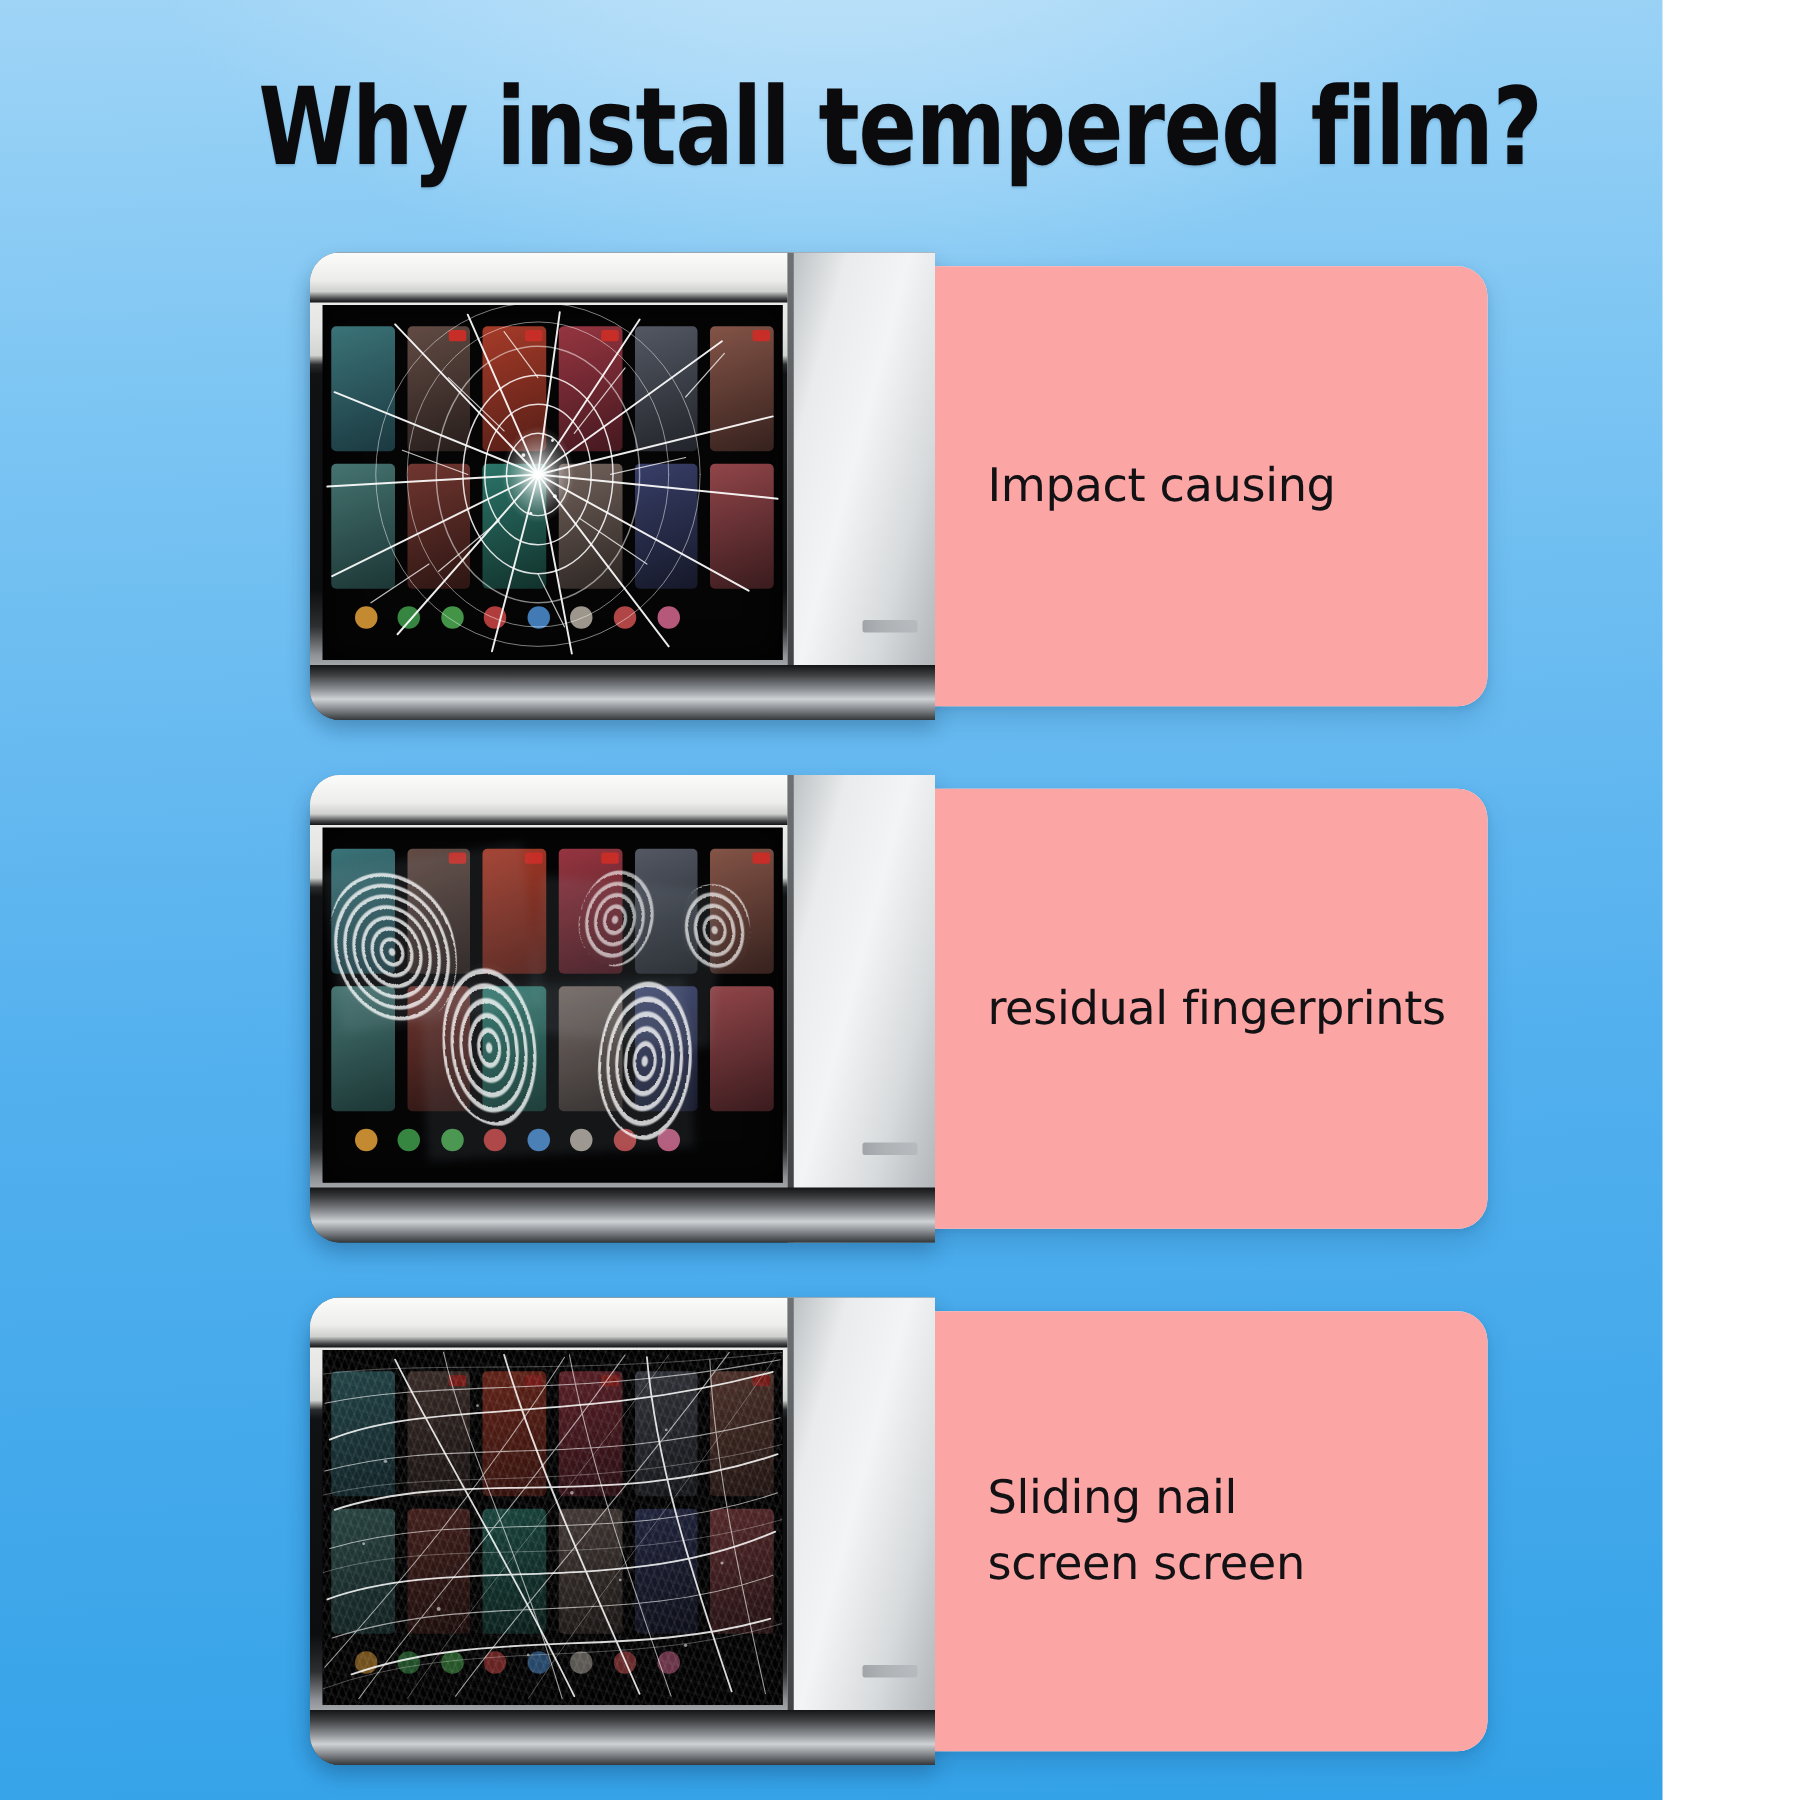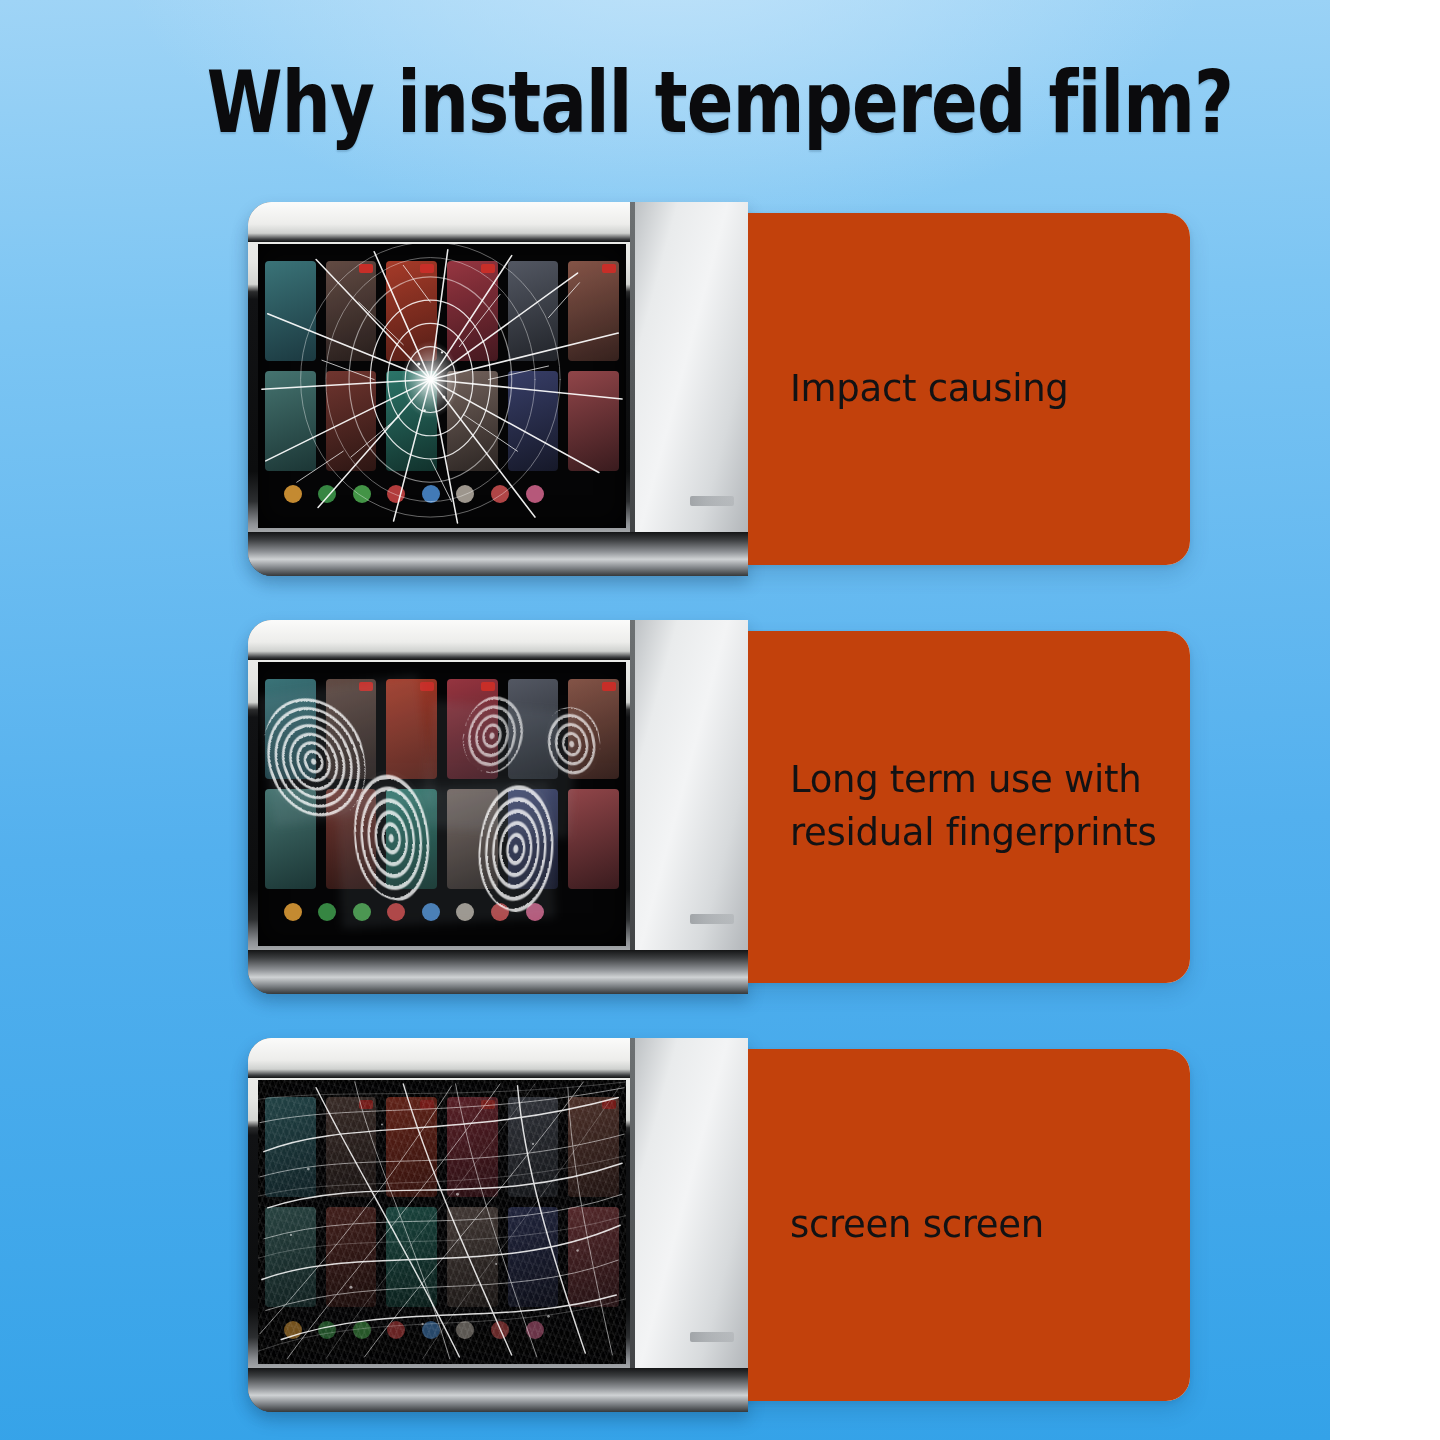--- a/index.html
+++ b/index.html
@@ -75,21 +75,21 @@
 
   .card-text {
     position: absolute;
     left: 500px;
     top: 0;
     width: 442px;
     height: 352px;
     display: flex;
     align-items: center;
     border-radius: 0 24px 24px 0;
-    background: #c2410c;
+    background: #fca5a5;
   }
   .card-text p {
     margin: 0;
     padding: 0 26px 0 42px;
     font-family: "DejaVu Sans", sans-serif;
     font-size: 37px;
     line-height: 1.42;
     font-weight: 400;
     color: #121214;
     letter-spacing: -0.3px;
@@ -403,21 +403,20 @@
 
           <div class="fp" style="left:2%;top:12%;width:27%;height:44%;transform:rotate(-22deg);"></div>
           <div class="fp" style="left:56%;top:12%;width:16%;height:27%;transform:rotate(12deg);opacity:.72;"></div>
           <div class="fp" style="left:78%;top:16%;width:15%;height:25%;transform:rotate(-10deg);opacity:.78;"></div>
           <div class="fp" style="left:26%;top:38%;width:21%;height:46%;transform:rotate(-6deg);"></div>
           <div class="fp" style="left:60%;top:42%;width:21%;height:46%;transform:rotate(4deg);"></div>
         </div>
       </div>
       <div class="card-text">
         <p>
-          <span class="ln">Long term use with</span>
           <span class="ln">residual fingerprints</span>
         </p>
       </div>
     </div>
 
     <div class="card">
       <div class="card-photo">
         <div class="dash"></div>
         <div class="hood"></div>
         <div class="trim">
@@ -501,19 +500,20 @@
               <circle cx="170" cy="252" r="1.2"></circle>
                 <circle cx="246" cy="190" r="1.1"></circle>
               <circle cx="34" cy="160" r="1.2"></circle>
                 <circle cx="300" cy="244" r="1.4"></circle>
             </g>
           </svg>
         </div>
       </div>
       <div class="card-text">
         <p>
+          <span class="ln">Sliding nail</span>
           <span class="ln">screen screen</span>
         </p>
       </div>
     </div>
 
   </div>
 </div>
 
 </body></html>

